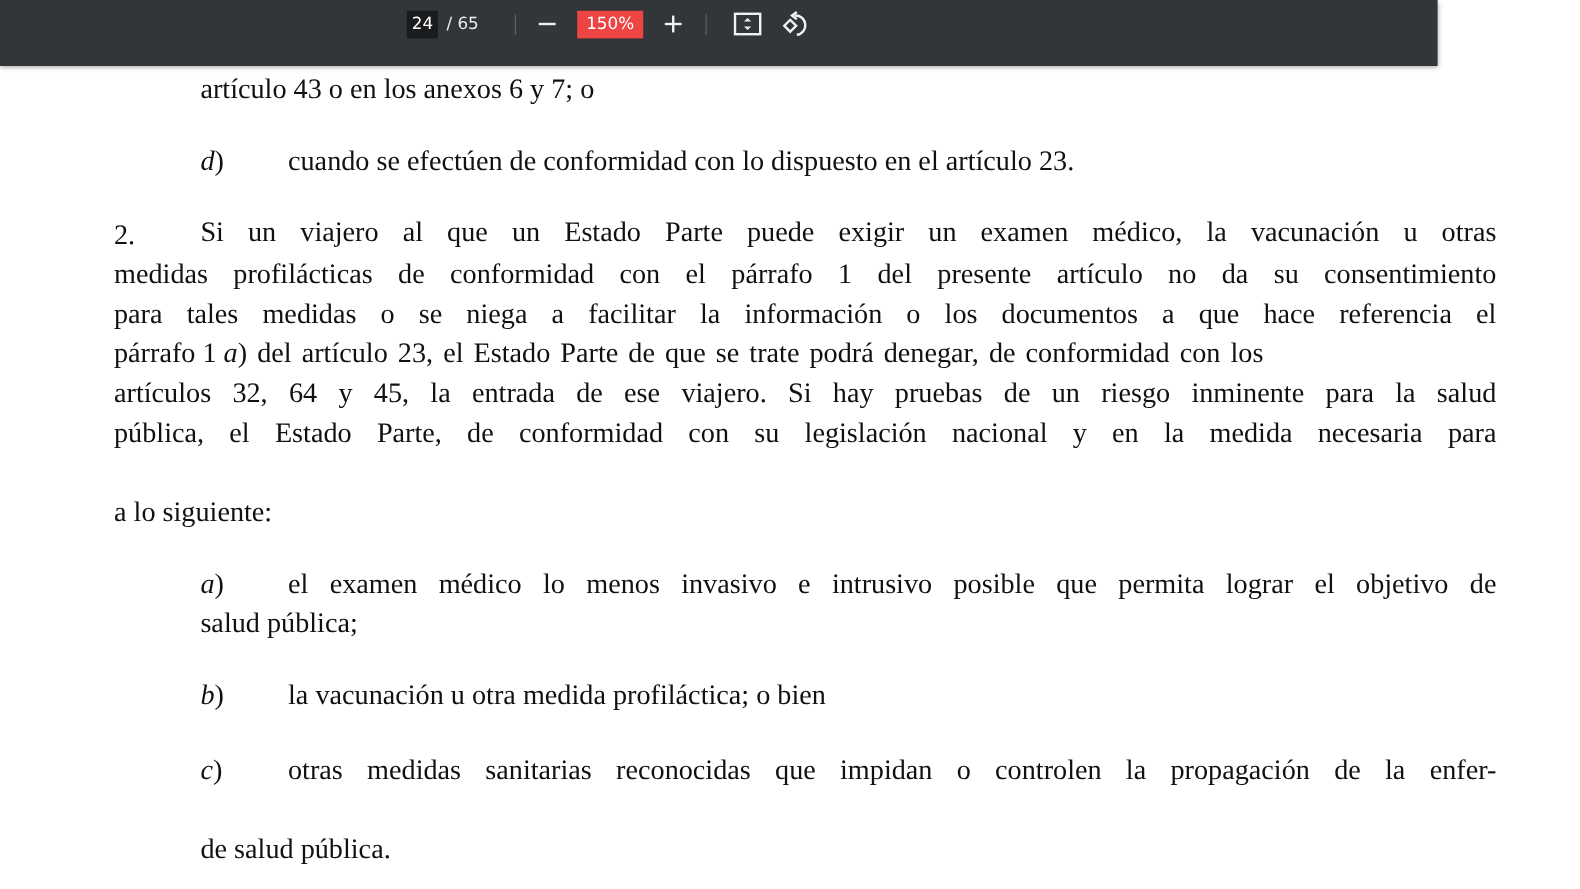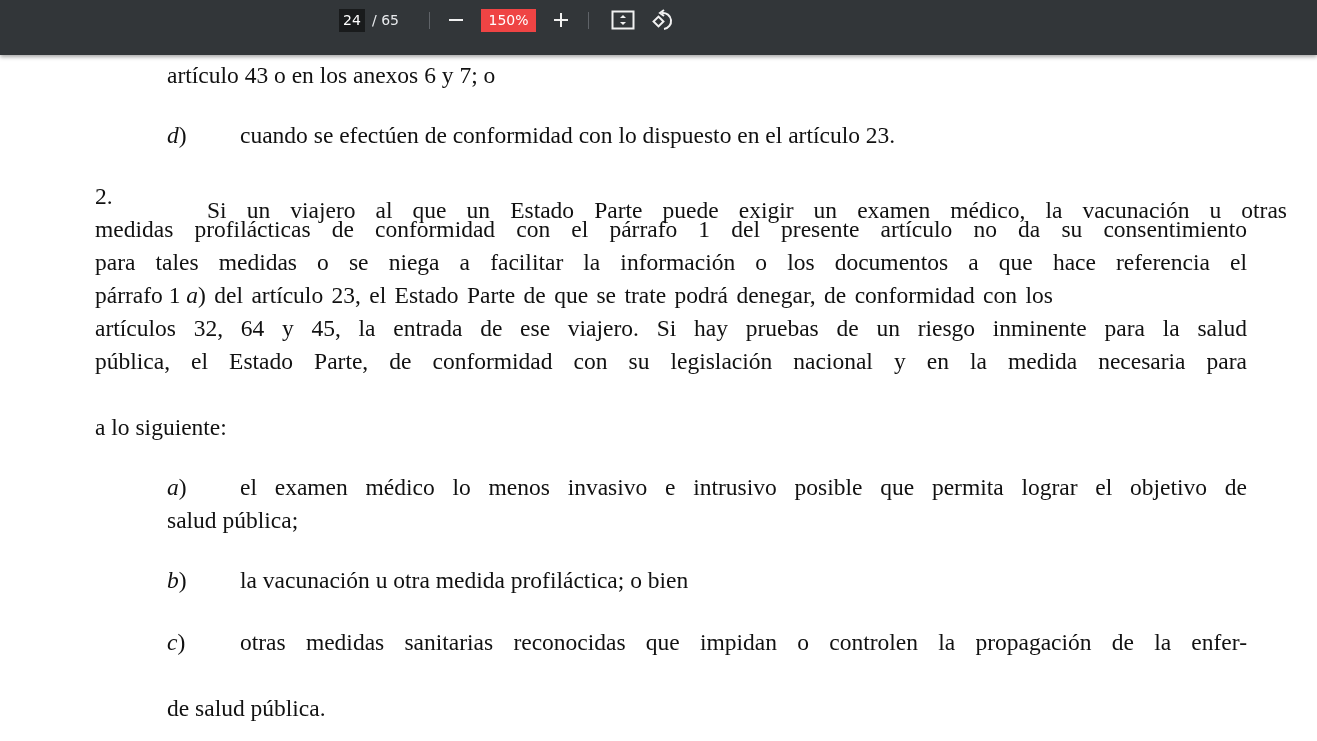--- a/index.html
+++ b/index.html
@@ -2,21 +2,21 @@
 <html><head>
 <meta charset="utf-8">
 <style>
   html, body { margin: 0; padding: 0; }
   body {
     width: 1317px; height: 741px; overflow: hidden;
     background: #ffffff; position: relative;
     font-family: "Liberation Serif", serif;
   }
   .toolbar {
-    position: absolute; left: 0; top: 0; width: 1317px; height: 55px;
+    position: absolute; left: 0; top: 0; width: 1198px; height: 55px;
     background: #323639;
     box-shadow: 0 2px 4px rgba(0,0,0,0.35);
     z-index: 2;
     font-family: "DejaVu Sans", sans-serif;
     color: #f1f1f1;
   }
   .tb-page-input {
     position: absolute; left: 339px; top: 9px; width: 26px; height: 23px;
     background: #191b1c; color: #ffffff; font-size: 14px;
     line-height: 23px; text-align: center; border: none; padding: 0;
@@ -94,21 +94,21 @@
 
 <div class="page">
   <div class="line" style="left:167px; top:9px">artículo 43 o en los anexos 6 y 7; o</div>
 
   <div class="line" style="left:167px; top:69px">
     <i>d</i><span>)</span>
   </div>
   <div class="line" style="left:240px; top:69px">cuando se efectúen de conformidad con lo dispuesto en el artículo 23.</div>
 
   <div class="line" style="left:95px; top:130px">2.</div>
-  <div class="line" style="left:167px; top:144px; width:1080px; text-align:justify; text-align-last:justify;margin-left:40px;">Si un viajero al que un Estado Parte puede exigir un examen médico, la vacunación u otras</div>
+  <div class="line" style="left:167px; top:128px; width:1080px; text-align:justify; text-align-last:justify;">Si un viajero al que un Estado Parte puede exigir un examen médico, la vacunación u otras</div>
   <div class="just" style="top:163px">medidas profilácticas de conformidad con el párrafo 1 del presente artículo no da su consentimiento</div>
   <div class="just" style="top:196px">para tales medidas o se niega a facilitar la información o los documentos a que hace referencia el</div>
   <div class="line" style="left:95px; top:229px; width:1152px;">
     <span>párrafo 1 </span><i>a</i><span style="word-spacing:2.5px">) del artículo 23, el Estado Parte de que se trate podrá denegar, de conformidad con los</span>
   </div>
   <div class="just" style="top:262px">artículos 32, 64 y 45, la entrada de ese viajero. Si hay pruebas de un riesgo inminente para la salud</div>
   <div class="just" style="top:295px">pública, el Estado Parte, de conformidad con su legislación nacional y en la medida necesaria para</div>
   <div class="line" style="left:95px; top:361px">a lo siguiente:</div>
 
   <div class="line" style="left:167px; top:421px">

